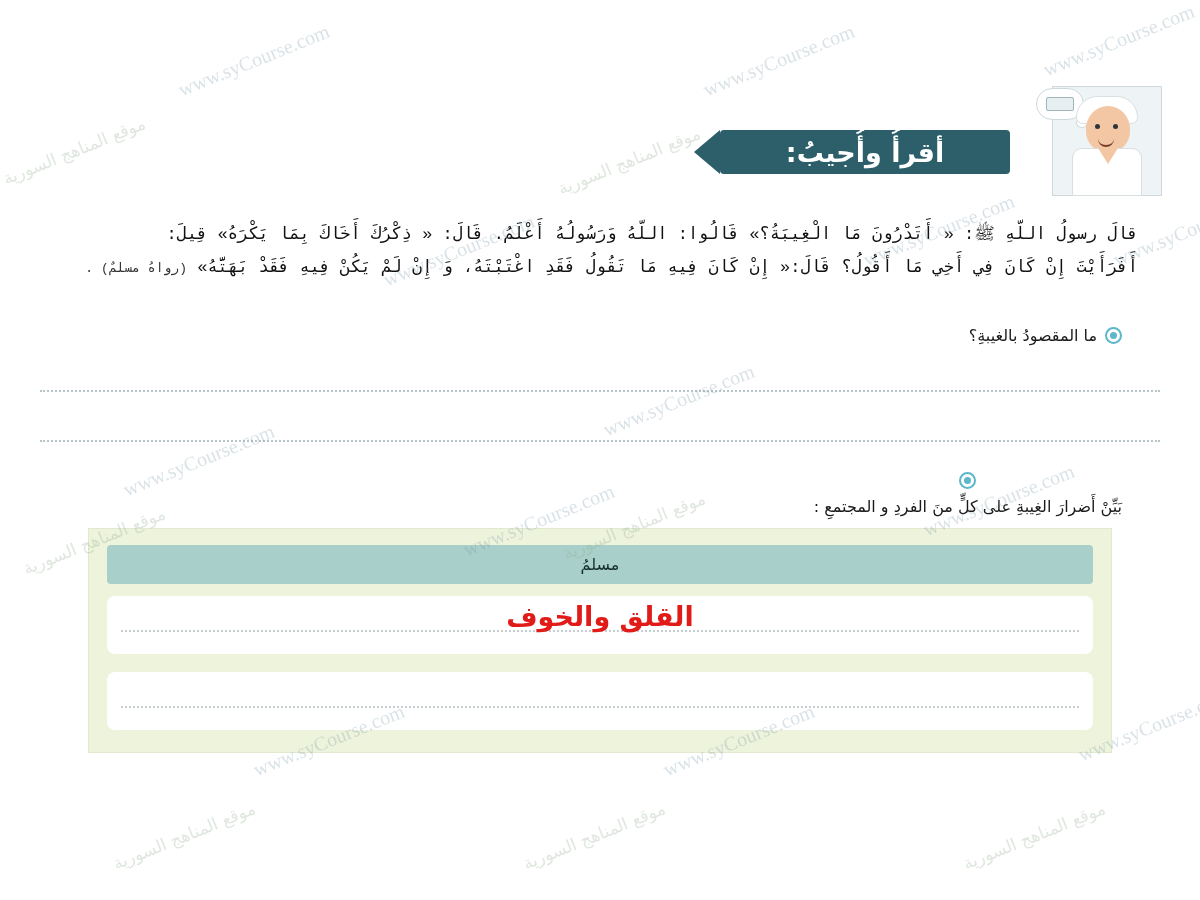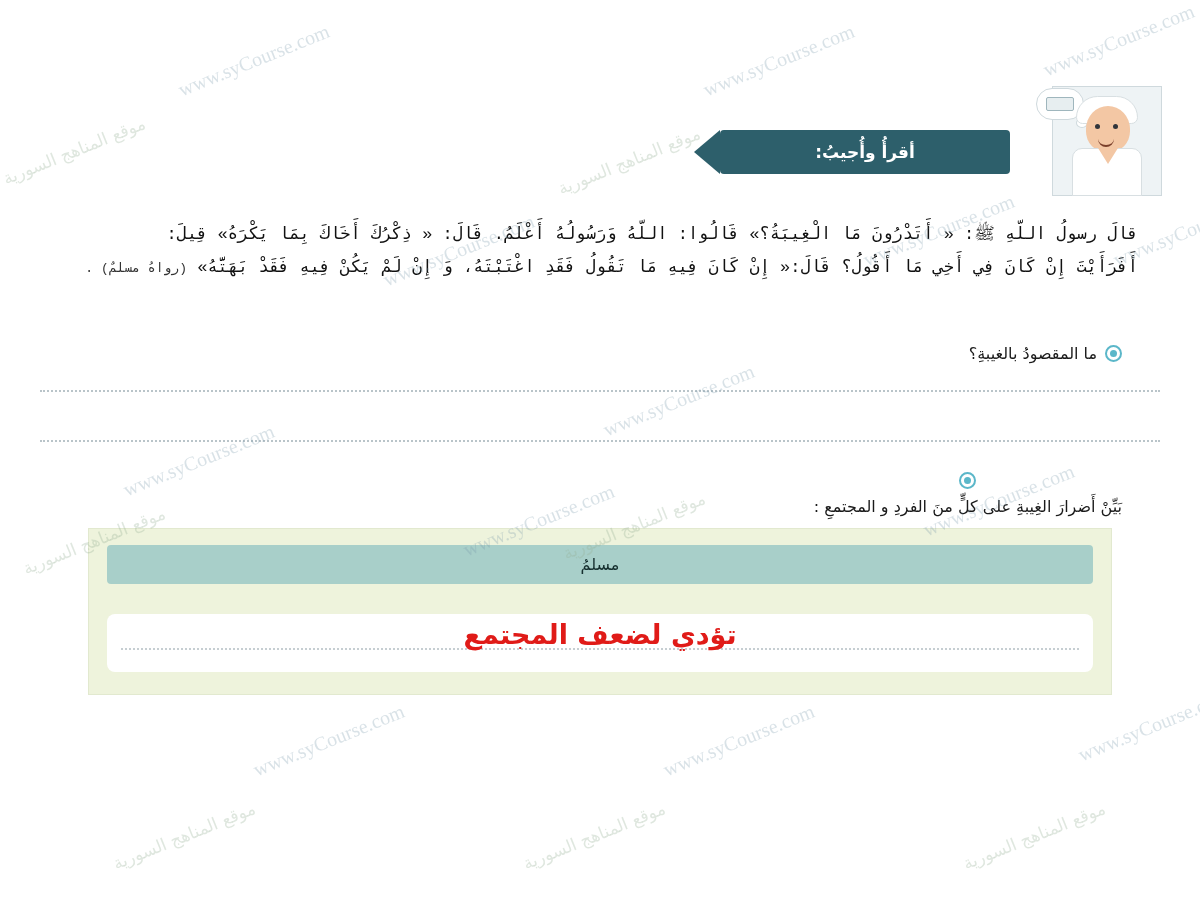--- a/index.html
+++ b/index.html
@@ -63,21 +63,21 @@
     left: -26px;
     top: 0;
     width: 0;
     height: 0;
     border-top: 22px solid transparent;
     border-bottom: 22px solid transparent;
     border-right: 26px solid #2d5f6b;
   }
   .banner-text {
     color: #ffffff;
-    font-size: 17px;
+    font-size: 27px;
     font-weight: bold;
     font-family: "DejaVu Sans", sans-serif;
     letter-spacing: 0;
   }
 
   
   .avatar {
     position: absolute;
     right: 20px;
     top: 0;
@@ -203,21 +203,21 @@
     position: absolute;
     right: 78px;
     direction: rtl;
     display: flex;
     align-items: center;
     gap: 8px;
     font-family: "DejaVu Sans", sans-serif;
     font-size: 16px;
     color: #1a1a1a;
   }
-  .q1 { top: 344px; }
+  .q1 { top: 326px; }
   .q2 { top: 472px; flex-direction: column; }
   .bullet-icon {
     width: 13px;
     height: 13px;
     border-radius: 50%;
     border: 2px solid #5bb7c9;
     background: #ffffff;
     position: relative;
     flex: 0 0 auto;
     display: inline-block;
@@ -397,22 +397,25 @@
   <span>بَيِّنْ أَضرارَ الغِيبةِ على كلٍّ منَ الفردِ و المجتمعِ :</span>
 </div>
 
 <div class="table-wrap">
 
   <div class="t-head">
     <div>مسلمُ</div>
   </div>
 
   <div class="t-body-row">
+    <div class="cell">
+      <div class="cell-dotline"></div>
+      <div class="cell-text overflow">القلق والخوف</div>
+    </div>
   </div>
 
   <div class="t-body-row" style="margin-top:18px;">
     <div class="cell">
       <div class="cell-dotline"></div>
-      <div class="cell-text overflow">تؤدي لضعف المجتمع</div>
     </div>
   </div>
 
 </div>
 
 </body></html>

